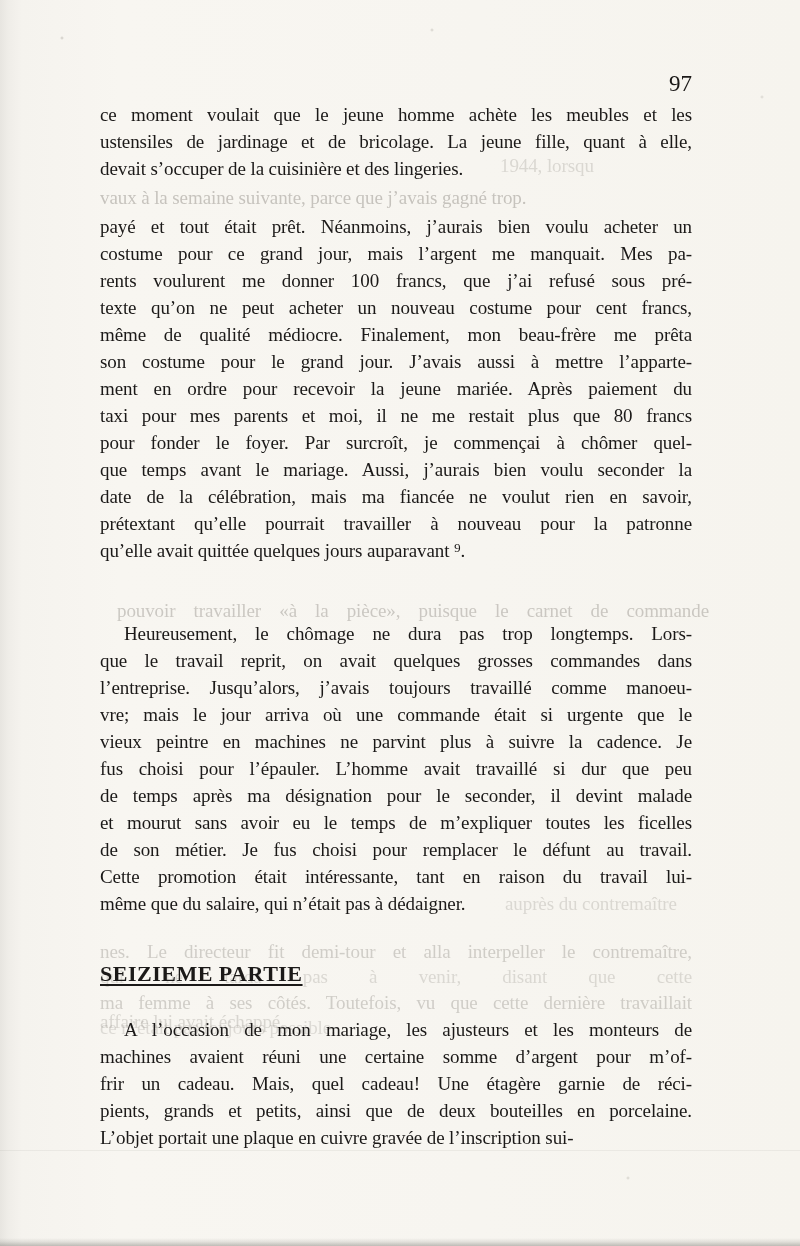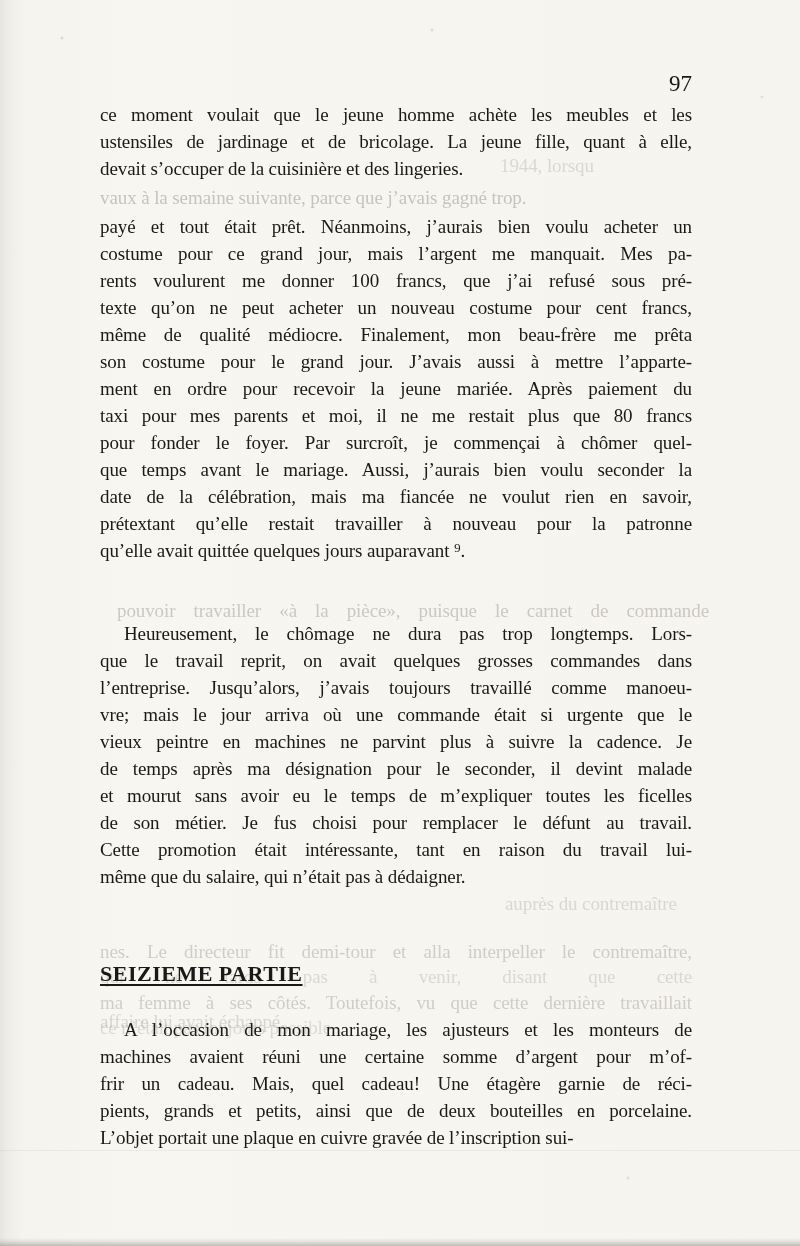--- a/index.html
+++ b/index.html
@@ -132,30 +132,31 @@
       <div class="line">costume pour ce grand jour, mais l’argent me manquait. Mes pa-</div>
       <div class="line">rents voulurent me donner 100 francs, que j’ai refusé sous pré-</div>
       <div class="line">texte qu’on ne peut acheter un nouveau costume pour cent francs,</div>
       <div class="line">même de qualité médiocre. Finalement, mon beau-frère me prêta</div>
       <div class="line">son costume pour le grand jour. J’avais aussi à mettre l’apparte-</div>
       <div class="line">ment en ordre pour recevoir la jeune mariée. Après paiement du</div>
       <div class="line">taxi pour mes parents et moi, il ne me restait plus que 80 francs</div>
       <div class="line">pour fonder le foyer. Par surcroît, je commençai à chômer quel-</div>
       <div class="line">que temps avant le mariage. Aussi, j’aurais bien voulu seconder la</div>
       <div class="line">date de la célébration, mais ma fiancée ne voulut rien en savoir,</div>
-      <div class="line">prétextant qu’elle restait travailler à nouveau pour la patronne</div>
+      <div class="line">prétextant qu’elle pourrait travailler à nouveau pour la patronne</div>
       <div class="line last">qu’elle avait quittée quelques jours auparavant ⁹.</div>
     </div>
 
   <div id="para-3" class="para">
       <div class="line indent">Heureusement, le chômage ne dura pas trop longtemps. Lors-</div>
       <div class="line">que le travail reprit, on avait quelques grosses commandes dans</div>
       <div class="line">l’entreprise. Jusqu’alors, j’avais toujours travaillé comme manoeu-</div>
       <div class="line">vre; mais le jour arriva où une commande était si urgente que le</div>
       <div class="line">vieux peintre en machines ne parvint plus à suivre la cadence. Je</div>
+      <div class="line">fus choisi pour l’épauler. L’homme avait travaillé si dur que peu</div>
       <div class="line">de temps après ma désignation pour le seconder, il devint malade</div>
       <div class="line">et mourut sans avoir eu le temps de m’expliquer toutes les ficelles</div>
       <div class="line">de son métier. Je fus choisi pour remplacer le défunt au travail.</div>
       <div class="line">Cette promotion était intéressante, tant en raison du travail lui-</div>
       <div class="line last">même que du salaire, qui n’était pas à dédaigner.</div>
     </div>
 
   <div id="section-heading">SEIZIEME PARTIE</div>
 
   <div id="para-4" class="para">

